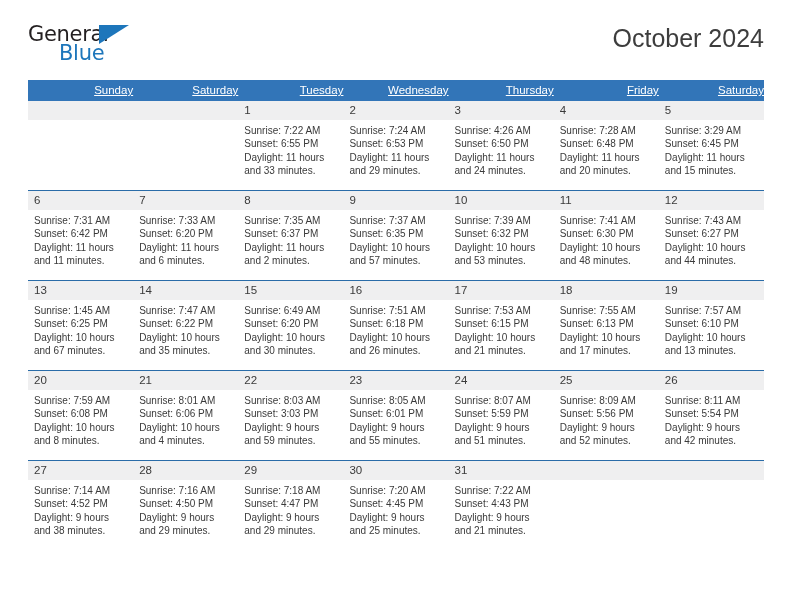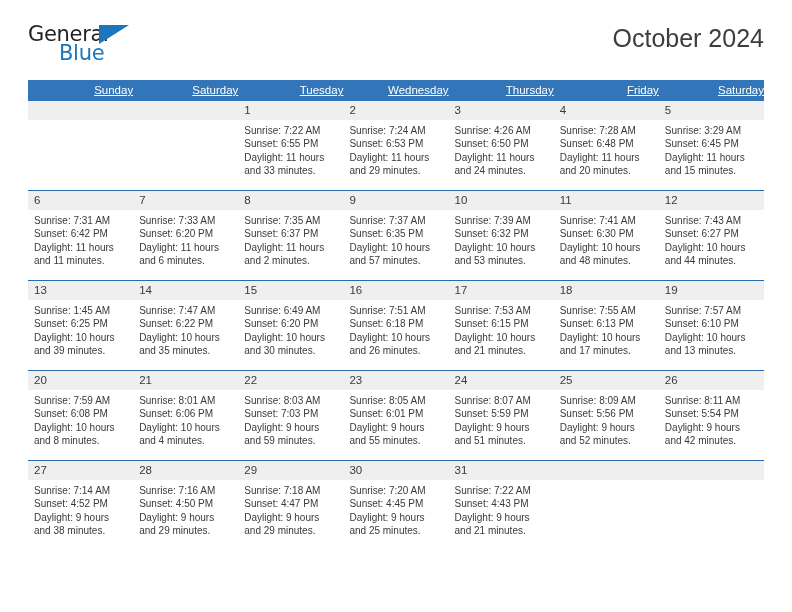--- a/index.html
+++ b/index.html
@@ -328,21 +328,21 @@
           </td>
       </tr>
 
       <tr class="week-row">
         <td>
             <div class="cell-inner">
               <div class="daynum">13</div>
               <div class="details">
                 <div>Sunrise: 1:45 AM</div>
                 <div>Sunset: 6:25 PM</div>
-                <div class="daylight">Daylight: 10 hours and 39 minutes.</div>
+                <div class="daylight">Daylight: 10 hours and 67 minutes.</div>
               </div>
             </div>
           </td>
         <td>
             <div class="cell-inner">
               <div class="daynum">14</div>
               <div class="details">
                 <div>Sunrise: 7:47 AM</div>
                 <div>Sunset: 6:22 PM</div>
                 <div class="daylight">Daylight: 10 hours and 35 minutes.</div>
@@ -420,21 +420,21 @@
                 <div>Sunset: 6:06 PM</div>
                 <div class="daylight">Daylight: 10 hours and 4 minutes.</div>
               </div>
             </div>
           </td>
         <td>
             <div class="cell-inner">
               <div class="daynum">22</div>
               <div class="details">
                 <div>Sunrise: 8:03 AM</div>
-                <div>Sunset: 7:03 PM</div>
+                <div>Sunset: 3:03 PM</div>
                 <div class="daylight">Daylight: 9 hours and 59 minutes.</div>
               </div>
             </div>
           </td>
         <td>
             <div class="cell-inner">
               <div class="daynum">23</div>
               <div class="details">
                 <div>Sunrise: 8:05 AM</div>
                 <div>Sunset: 6:01 PM</div>

